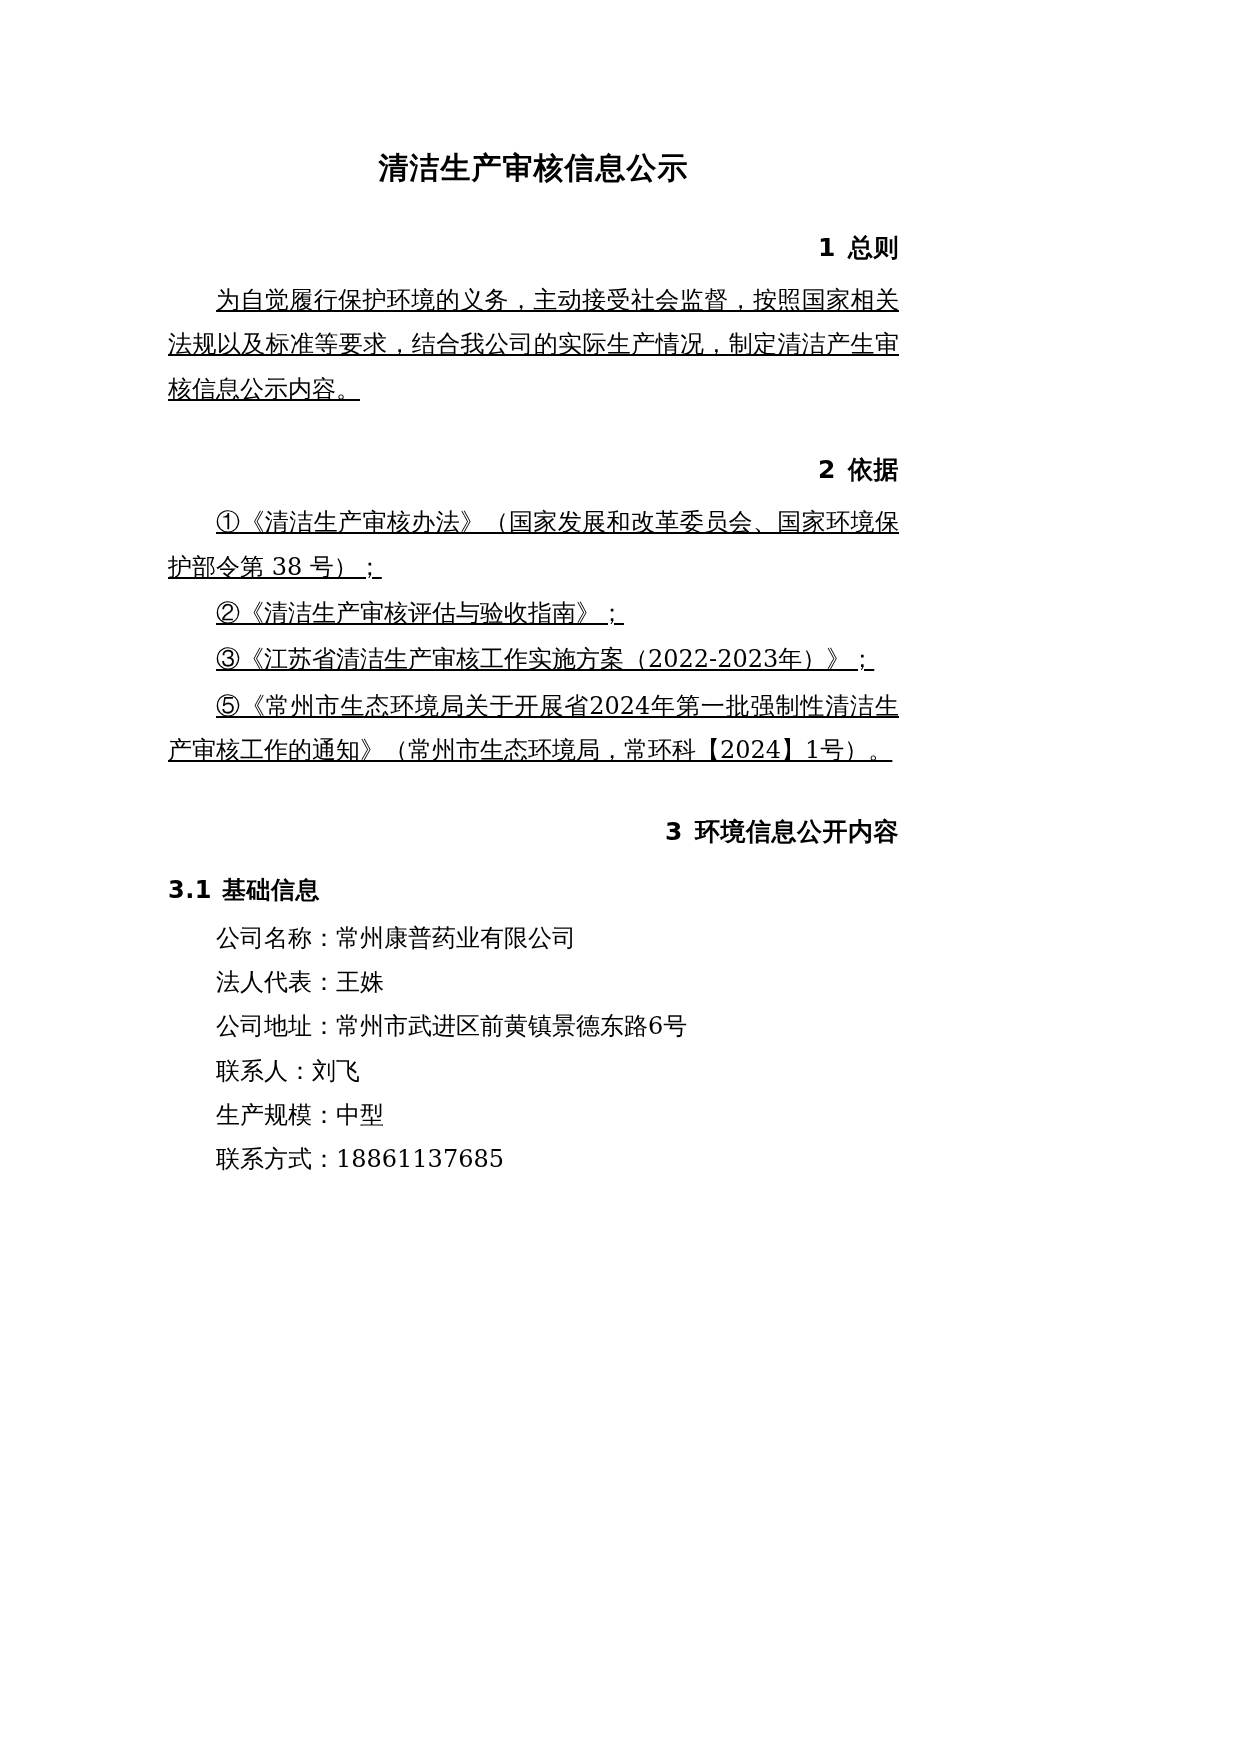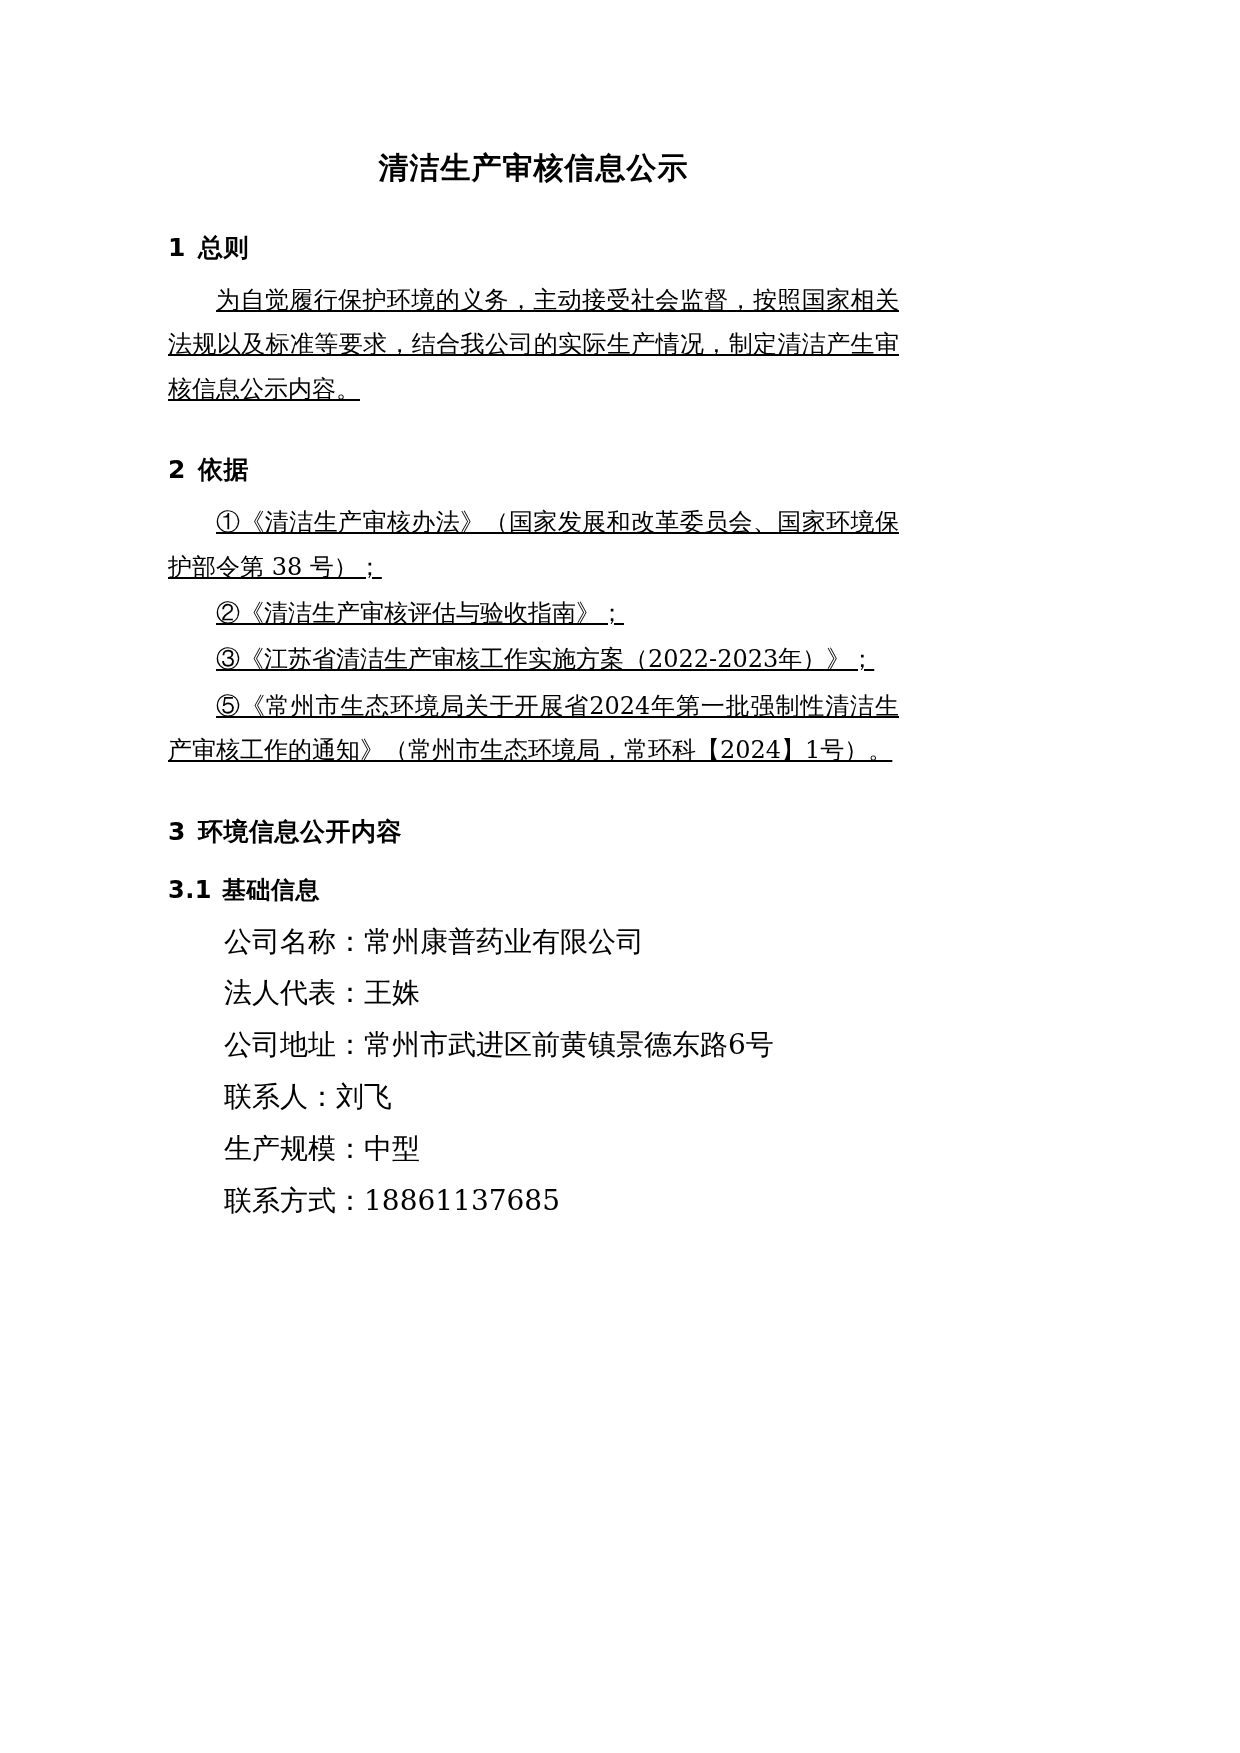--- a/index.html
+++ b/index.html
@@ -27,20 +27,21 @@
     font-size: 30px;
     letter-spacing: 1px;
     margin: 28px 0 34px 0;
   }
   .h1 {
     font-family: "DejaVu Sans", "Liberation Sans", sans-serif;
     font-weight: bold;
     font-size: 25px;
     margin: 42px 0 14px 0;
     letter-spacing: 0.5px;
+    text-align: right;
   }
   .h1 .num {
     margin-right: 12px;
   }
   .h2 {
     font-family: "DejaVu Sans", "Liberation Sans", sans-serif;
     font-weight: bold;
     font-size: 24px;
     margin: 26px 0 10px 0;
     letter-spacing: 0.5px;
@@ -52,21 +53,21 @@
   p.body {
     font-size: 24px;
     line-height: 1.85;
     margin: 0 0 2px 0;
     text-align: justify;
     text-justify: inter-ideograph;
     text-indent: 2em;
     text-decoration: underline;
   }
   .info-line {
-    font-size: 28px;
+    font-size: 24px;
     line-height: 1.85;
     margin: 0;
     text-indent: 2em;
   }
   .info-list {
     margin: 4px 0 0 0;
   }
 </style>
 </head>
 <body>

